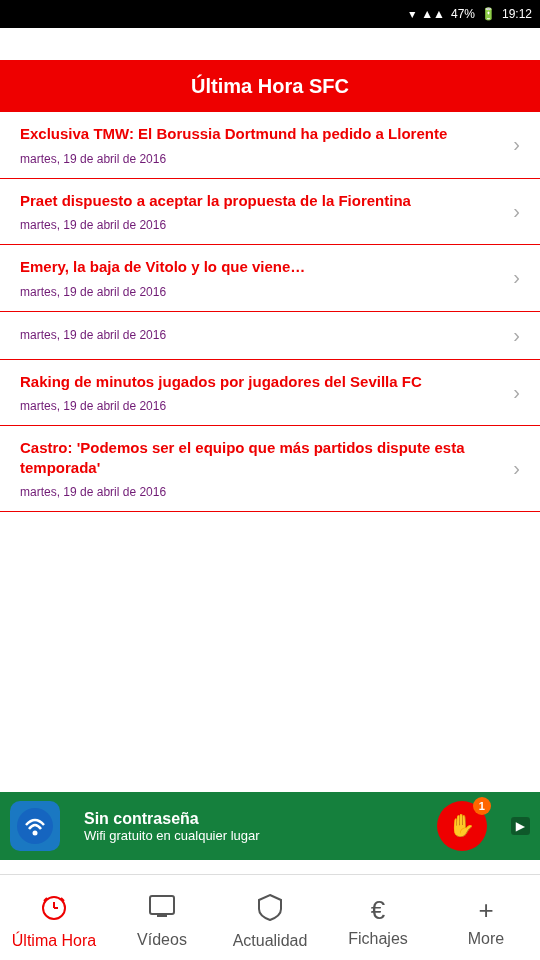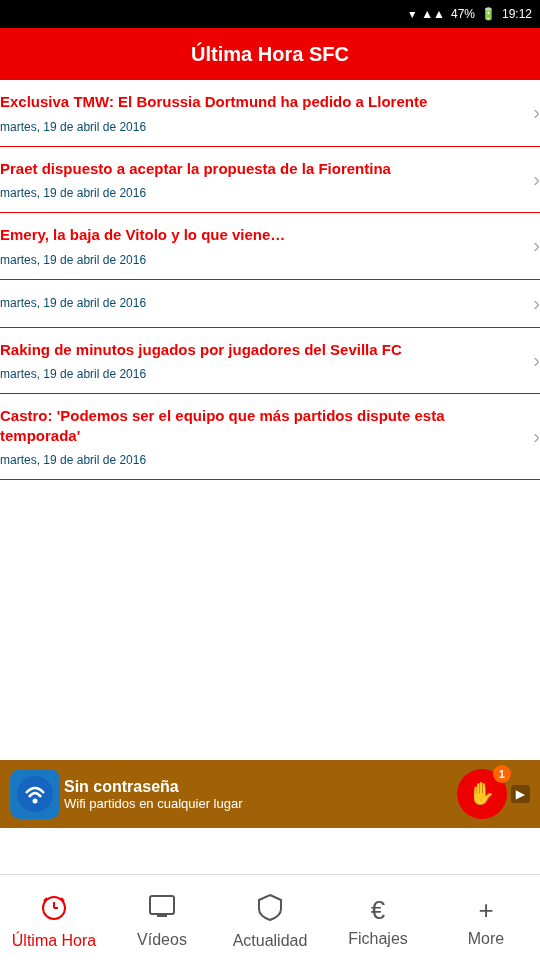--- a/index.html
+++ b/index.html
@@ -18,66 +18,67 @@
     }
     .status-bar span { color: #fff; font-size: 12px; }
 
     
     .header {
       background: #e00;
       height: 52px;
       display: flex;
       align-items: center;
       justify-content: center;
+      margin-top: 32px;
     }
     .header-title {
       color: #fff;
       font-size: 20px;
       font-weight: bold;
     }
 
     
     .news-list {
       overflow-y: auto;
       height: 680px;
     }
     .news-item {
       border-bottom: 1px solid #e00;
-      padding: 12px 0;
+      padding: 12px 20px;
       display: flex;
       align-items: center;
       justify-content: space-between;
       cursor: pointer;
     }
     .news-content { flex: 1; }
     .news-title {
       color: #e00;
       font-size: 15px;
       font-weight: bold;
       line-height: 1.3;
       margin-bottom: 8px;
     }
     .news-date {
-      color: #0c4a6e;
+      color: #701a75;
       font-size: 12px;
     }
     .chevron {
       color: #aaa;
       font-size: 20px;
       margin-left: 8px;
     }
 
     
     .ad-banner {
-      background: #a16207;
+      background: #15803d;
       height: 68px;
       display: flex;
       align-items: center;
       padding: 8px 10px;
-      gap: 4px;
+      gap: 24px;
     }
     .ad-icon {
       width: 50px;
       height: 50px;
       background: #1a78c2;
       border-radius: 10px;
       display: flex;
       align-items: center;
       justify-content: center;
       font-size: 28px;
@@ -210,21 +211,21 @@
   <div class="ad-icon">
     <svg width="38" height="38" viewBox="0 0 38 38">
       <circle cx="19" cy="19" r="18" fill="#1565c0"></circle>
       <path d="M10 18 Q19 8 28 18" stroke="#fff" stroke-width="2.5" fill="none"></path>
       <path d="M13 22 Q19 14 25 22" stroke="#fff" stroke-width="2.5" fill="none"></path>
       <circle cx="19" cy="26" r="2.5" fill="#fff"></circle>
     </svg>
   </div>
   <div class="ad-text-block">
     <div class="ad-title">Sin contraseña</div>
-    <div class="ad-subtitle">Wifi partidos en cualquier lugar</div>
+    <div class="ad-subtitle">Wifi gratuito en cualquier lugar</div>
   </div>
   <div class="ad-hand">
     <span style="font-size:22px;">✋</span>
     <div class="ad-badge">1</div>
   </div>
   <div class="ad-play">▶</div>
 </div>
 
 <div class="bottom-nav">
   <div class="nav-item">

